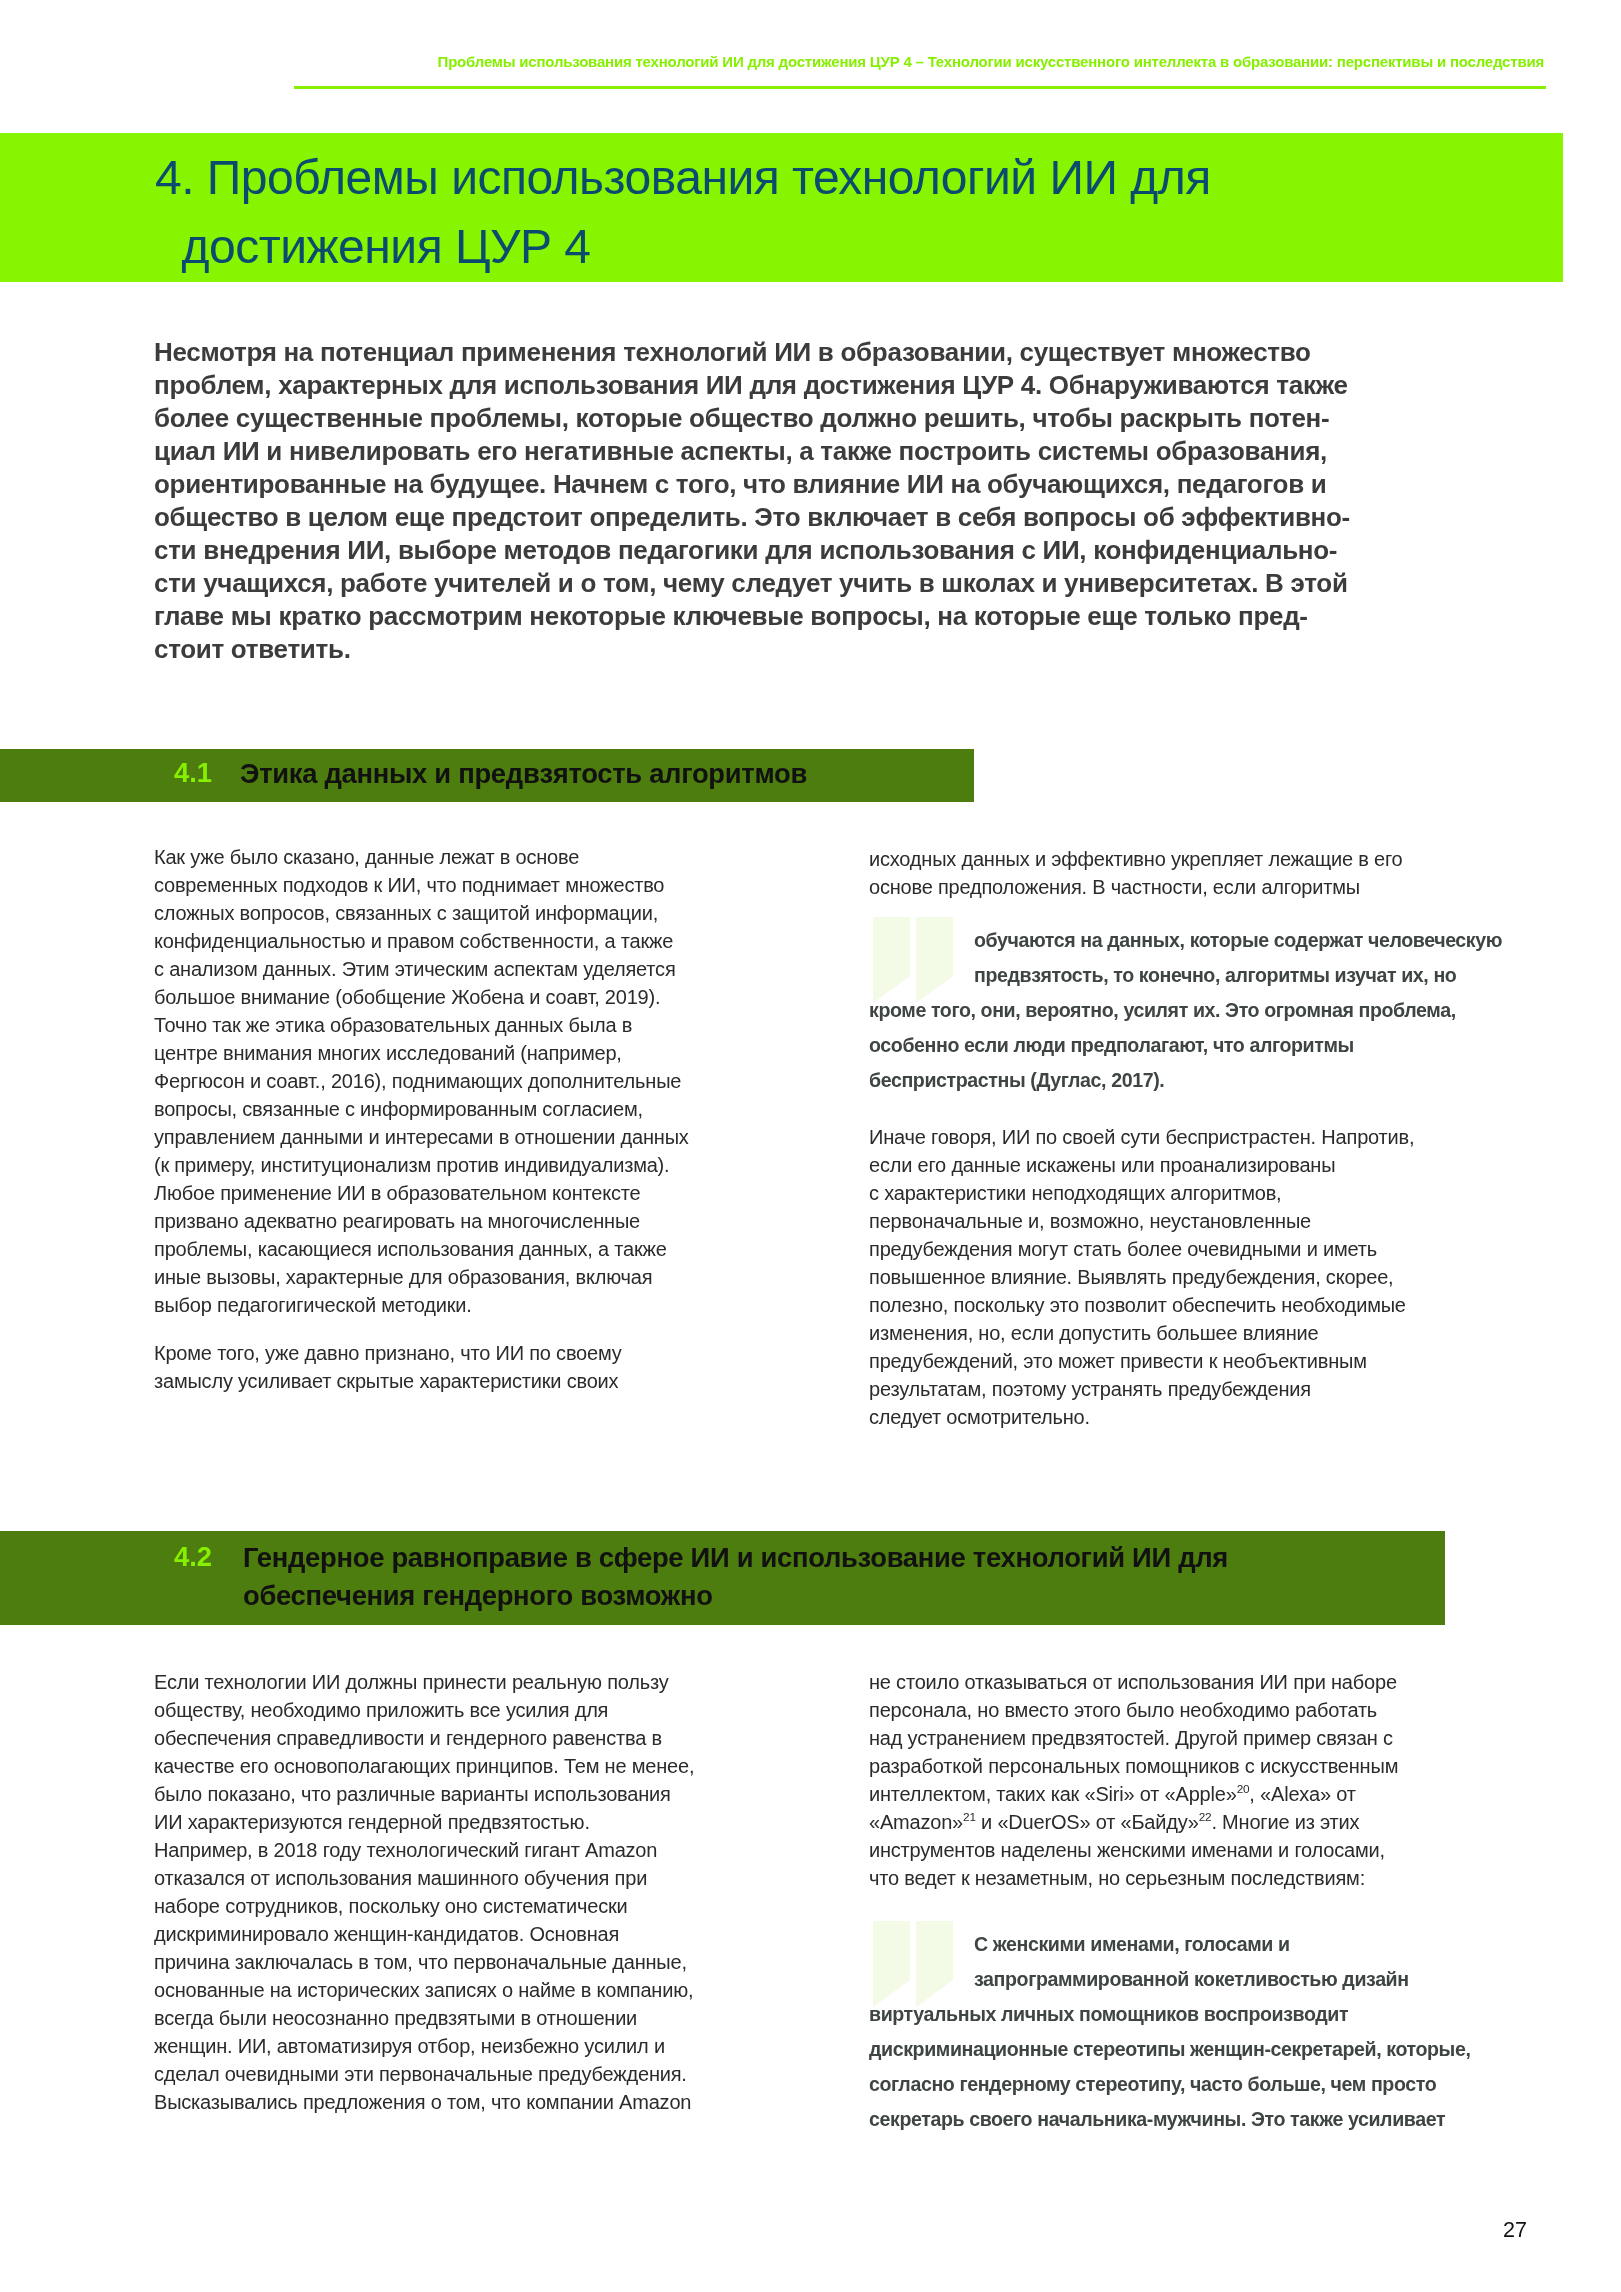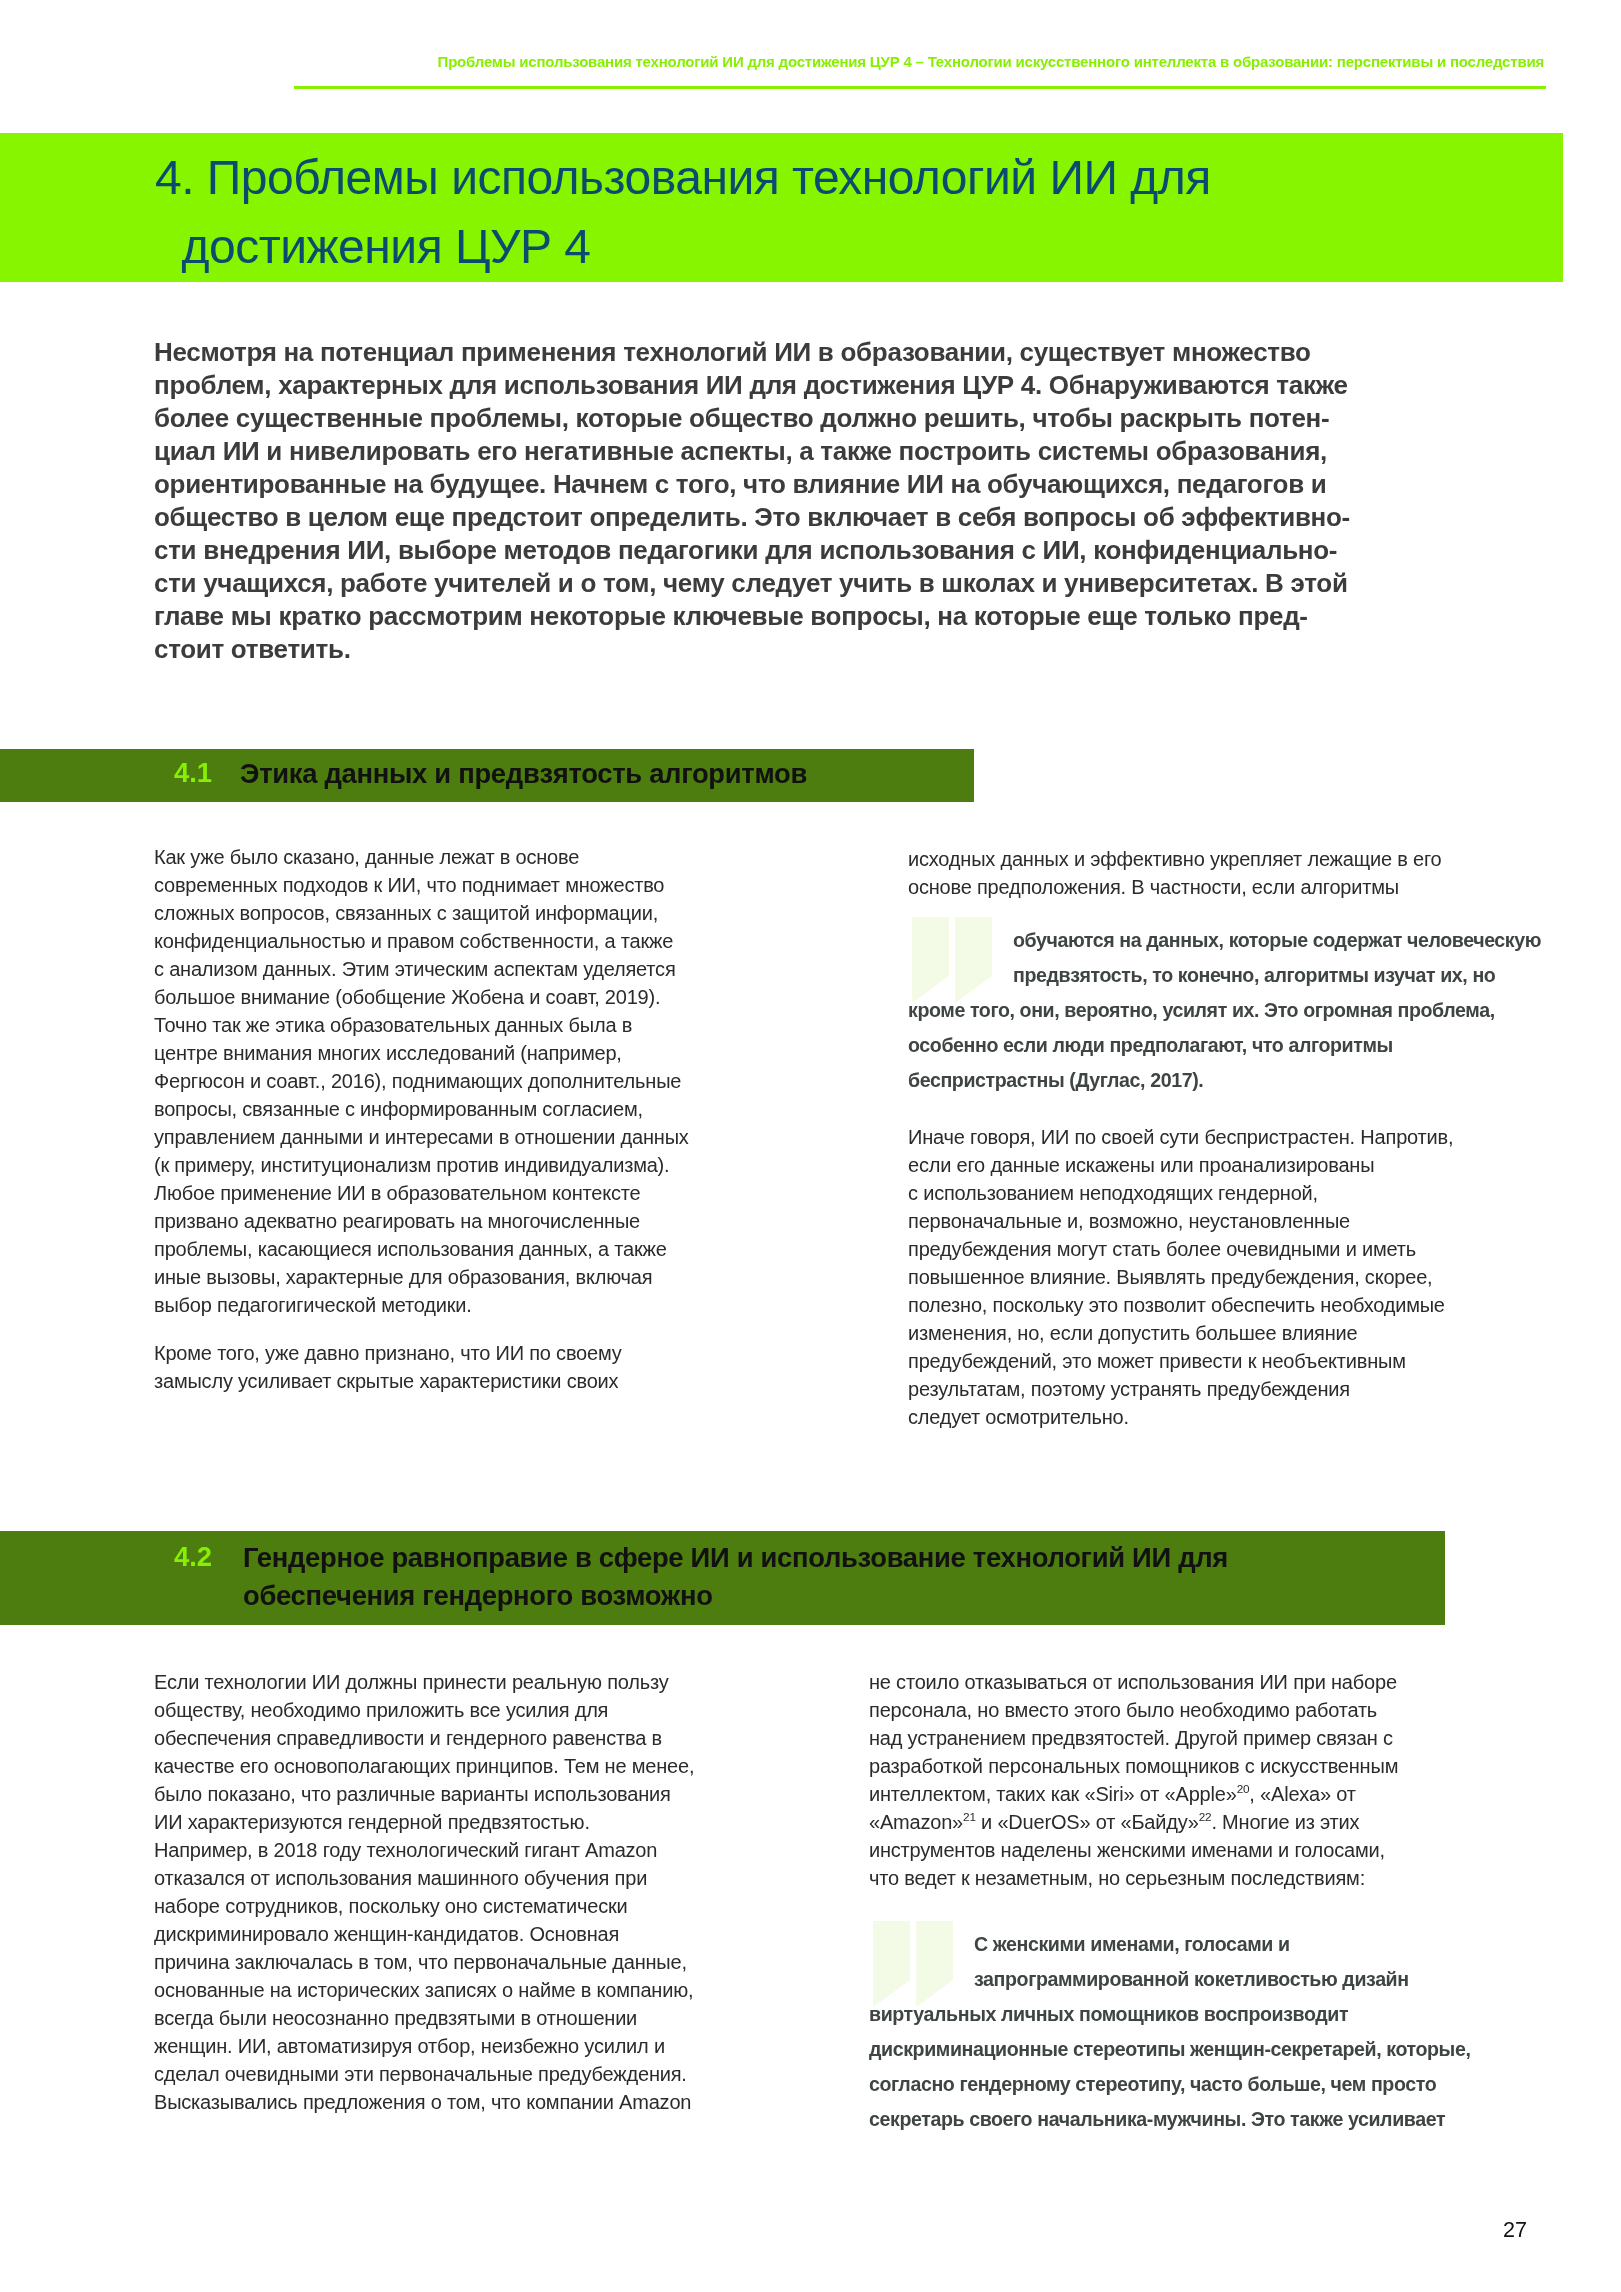--- a/index.html
+++ b/index.html
@@ -22,21 +22,21 @@
     .section-title { position: absolute; color: #111111; font-weight: bold; font-family: "Liberation Sans", sans-serif; font-size: 27.4px; line-height: 38px; letter-spacing: -0.3px; }
     .s1 .section-num { left: 174px; top: 7.8px; }
     .s1 .section-title { left: 240px; top: 5.9px; }
     .s2 .section-num { left: 174px; top: 9.8px; }
     .s2 .section-title { left: 243px; top: 7.8px; width: 1176px; }
 
     .col { position: absolute; font-family: "Liberation Sans", sans-serif; font-size: 20px; line-height: 28px; color: #2b2b2b; letter-spacing: -0.2px; }
     .col p { margin: 0 0 19.6px 0; }
     .col .ln { display: block; white-space: nowrap; }
     .col-left-1 { left: 154px; top: 843px; width: 676px; }
-    .col-right-1 { left: 869px; top: 845px; width: 686px; margin-left: 39px; }
+    .col-right-1 { left: 869px; top: 845px; width: 686px; }
     .col-left-2 { left: 154px; top: 1668px; width: 676px; }
     .col-right-2 { left: 869px; top: 1668px; width: 686px; }
 
     .pullquote { position: relative; margin: 21.6px 0 25.5px 0; font-family: "Liberation Sans", sans-serif; font-weight: bold; font-size: 19.6px; line-height: 35px; color: #3e4542; letter-spacing: -0.4px; }
     .pullquote .qmark { position: absolute; left: 0; top: -5.9px; width: 93px; height: 98px; }
     .pullquote .qmark span { position: absolute; top: 0; width: 37px; height: 59px; background: #f3fbe6; }
     .pullquote .qmark span::after { content: ""; position: absolute; left: 0; top: 59px; border-left: 37px solid #f3fbe6; border-bottom: 27.4px solid transparent; }
     .pullquote .qmark span.a { left: 3.9px; }
     .pullquote .qmark span.b { left: 47px; }
     .pullquote .ql { display: block; white-space: nowrap; position: relative; }
@@ -116,21 +116,21 @@
       </div>
     <span class="ql indent">обучаются на данных, которые содержат человеческую</span>
     <span class="ql indent">предвзятость, то конечно, алгоритмы изучат их, но</span>
     <span class="ql">кроме того, они, вероятно, усилят их. Это огромная проблема,</span>
     <span class="ql">особенно если люди предполагают, что алгоритмы</span>
     <span class="ql">беспристрастны (Дуглас, 2017).</span>
   </div>
   <p>
     <span class="ln">Иначе говоря, ИИ по своей сути беспристрастен. Напротив,</span>
     <span class="ln">если его данные искажены или проанализированы</span>
-    <span class="ln">с использованием неподходящих гендерной,</span>
+    <span class="ln">с характеристики неподходящих алгоритмов,</span>
     <span class="ln">первоначальные и, возможно, неустановленные</span>
     <span class="ln">предубеждения могут стать более очевидными и иметь</span>
     <span class="ln">повышенное влияние. Выявлять предубеждения, скорее,</span>
     <span class="ln">полезно, поскольку это позволит обеспечить необходимые</span>
     <span class="ln">изменения, но, если допустить большее влияние</span>
     <span class="ln">предубеждений, это может привести к необъективным</span>
     <span class="ln">результатам, поэтому устранять предубеждения</span>
     <span class="ln">следует осмотрительно.</span>
   </p>
 </div>

